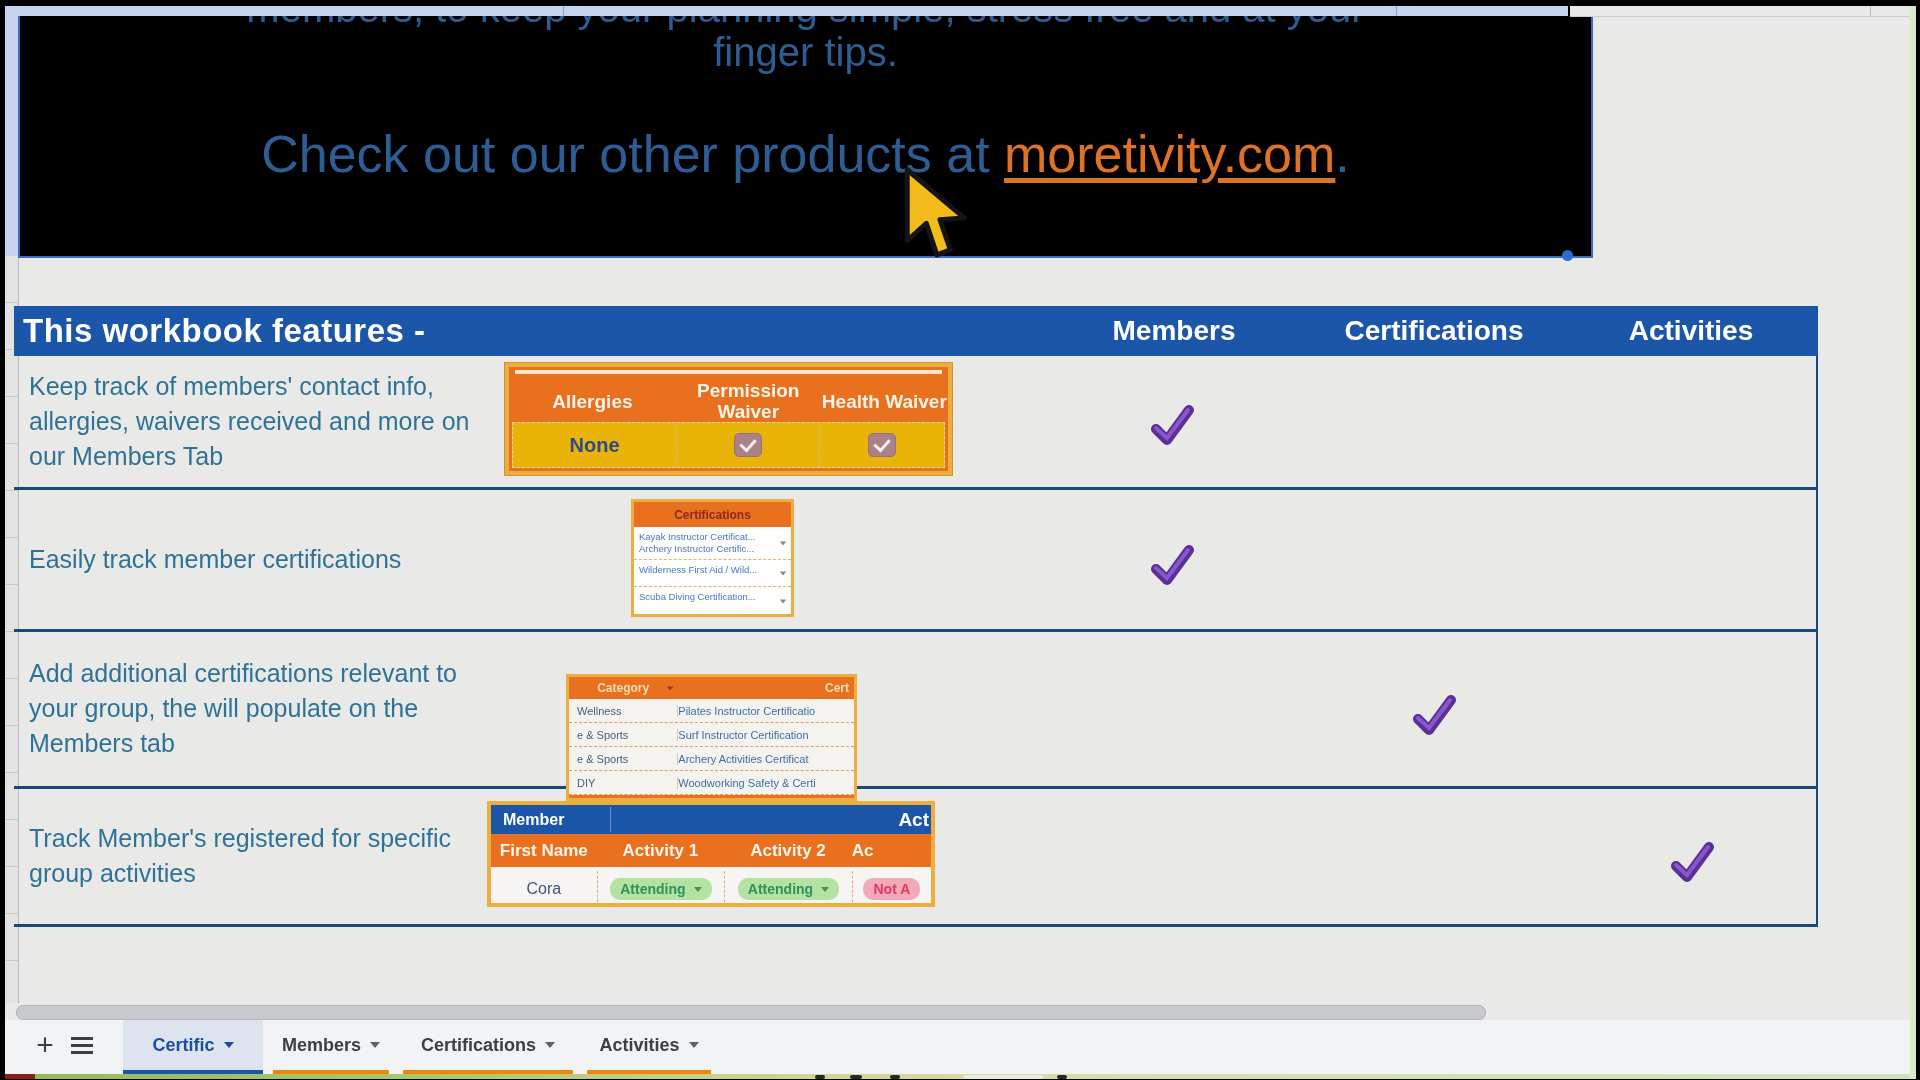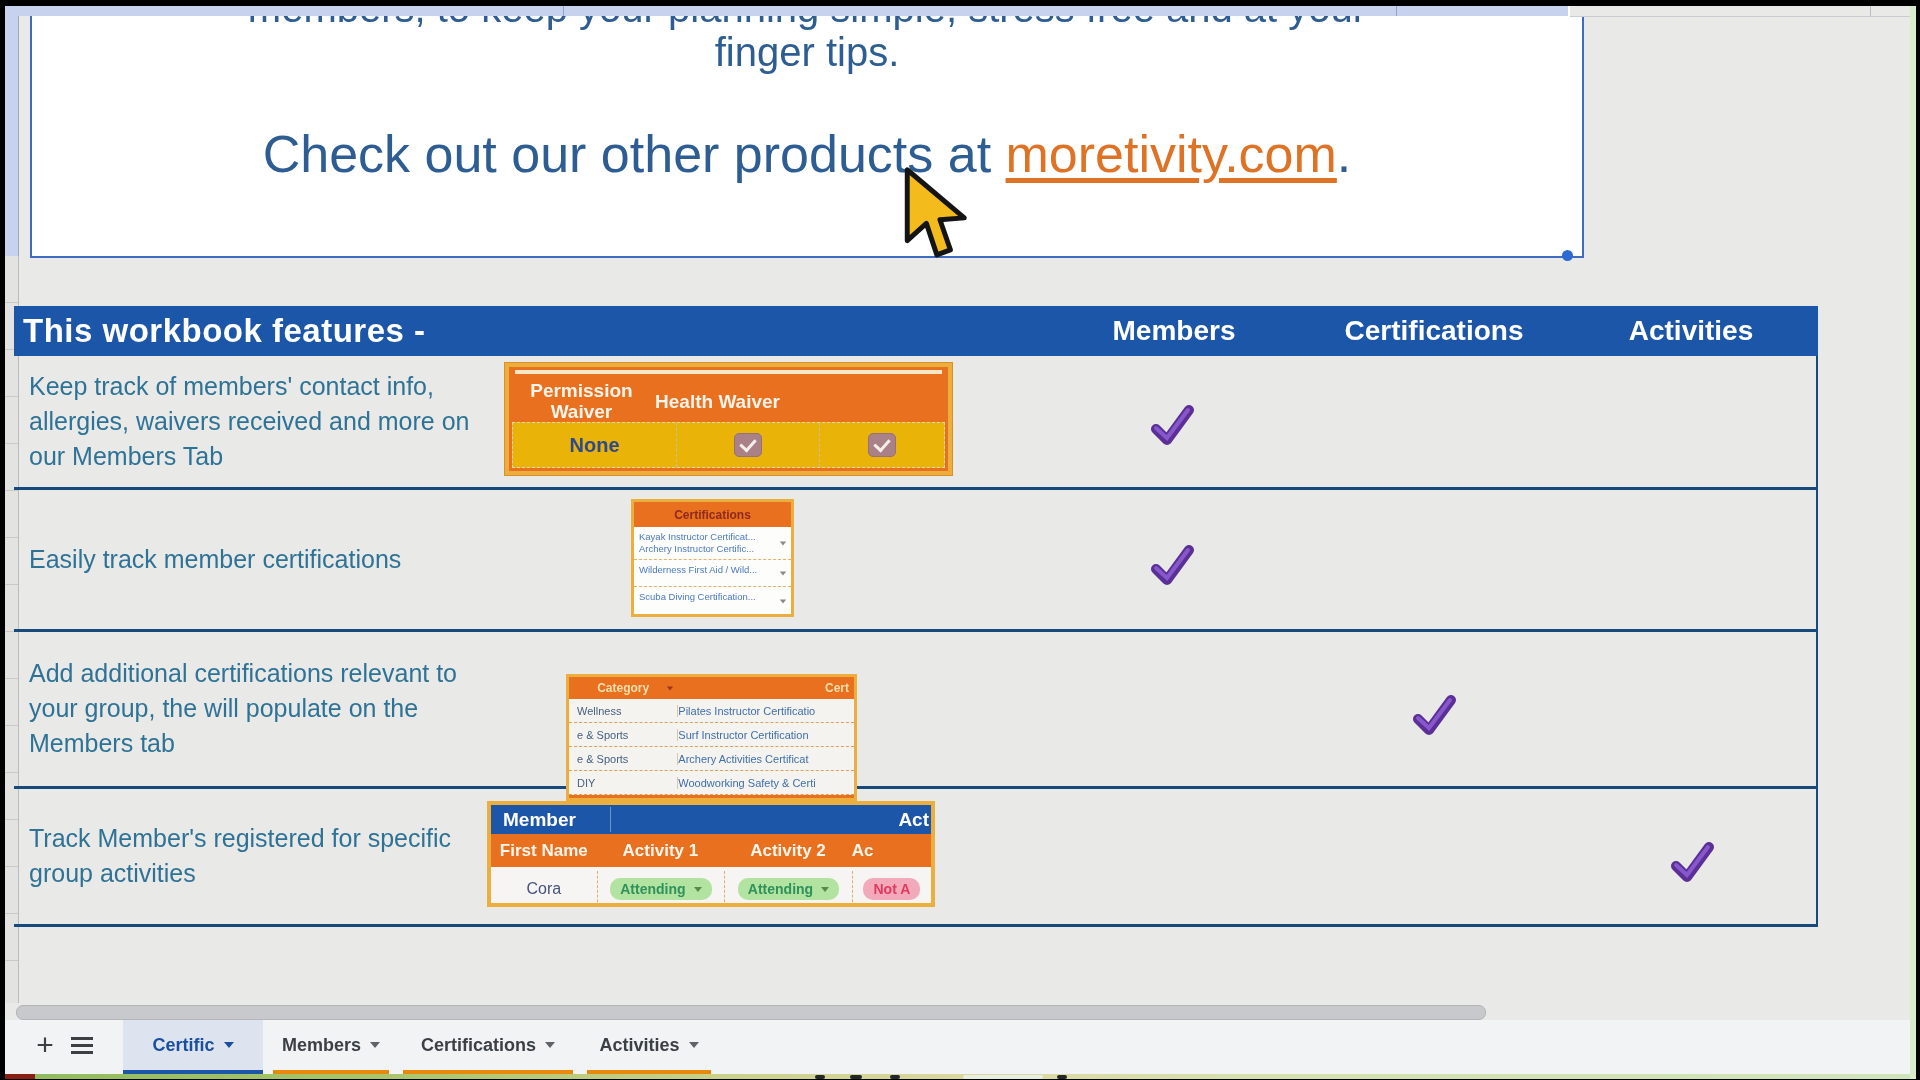--- a/index.html
+++ b/index.html
@@ -12,23 +12,23 @@
   .rowhead-bottom{left:0;top:250px;width:13px;height:747px;background:#e3e3e2;border-right:1px solid #bcbcbc;
     background-image:repeating-linear-gradient(to bottom,#e3e3e2 0 46px,#c9c9c8 46px 47px);}
 
   
   .toprow{left:13px;top:0;width:1550px;height:10px;background:#c7d3ee;z-index:6;}
   .toprow .tick{position:absolute;top:0;width:1px;height:10px;background:#8fa3cf;}
   .topright{left:1565px;top:0;width:340px;height:10px;background:#e9e9e8;border-bottom:1px solid #c9ccd1;z-index:6;}
   .topright .tick{position:absolute;top:0;width:1px;height:10px;background:#b9bec7;}
 
   
-  .greeting{left:25px;top:0;width:1550px;height:250px;background:#ffffff;
+  .greeting{left:13px;top:0;width:1550px;height:250px;background:#000000;
     border-left:2px solid var(--sel-blue);border-right:2px solid var(--sel-blue);border-bottom:2px solid var(--sel-blue);
-    overflow:hidden;}
+    overflow:hidden;padding-left:21px;}
   .g-line{position:absolute;left:0;width:100%;text-align:center;color:var(--greeting-blue);font-weight:500;}
   .g-line1{top:-20px;font-size:40px;}
   .g-line2{top:24px;font-size:40px;}
   .g-cta{top:118px;font-size:52px;}
   .g-link{color:var(--link-orange);text-decoration:underline;text-underline-offset:6px;}
   .sel-dot{left:1557px;top:244px;width:11px;height:11px;border-radius:50%;background:#2e6ad1;z-index:7;}
 
   
   .ft-header{left:9px;top:300px;width:1804px;height:50px;background:var(--header-blue);color:#fff;}
   .ft-title{position:absolute;left:9px;top:0;line-height:50px;font-size:33px;font-weight:700;letter-spacing:.5px;}
@@ -70,21 +70,21 @@
   .ca-head .c2{width:62%;text-align:right;padding-right:5px;box-sizing:border-box;}
   .ca-head .dd{position:absolute;right:3px;top:5px;color:#a23325;transform:scale(.8);}
   .ca-row{position:absolute;left:0;width:100%;height:24px;background:#f5f3f0;display:flex;border-bottom:1px dashed #e0a055;
     font-size:11px;align-items:center;box-sizing:border-box;}
   .ca-row .c1{width:38%;padding-left:8px;color:#47617e;box-sizing:border-box;}
   .ca-row .c2{width:62%;color:#3f6ea8;border-left:1px solid #d9c9a9;box-sizing:border-box;}
 
   
   .ac-card{left:482px;top:795px;width:448px;height:106px;border:4px solid var(--gold);background:#f7f5f3;overflow:hidden;}
   .ac-r1{position:absolute;left:0;top:0;width:100%;height:29px;background:var(--header-blue);color:#fff;}
-  .ac-r1 .member{position:absolute;left:12px;top:0;line-height:29px;font-size:19px;font-weight:700;}
+  .ac-r1 .member{position:absolute;left:12px;top:0;line-height:29px;font-size:16px;font-weight:700;}
   .ac-r1 .div{position:absolute;left:27%;top:2px;width:1px;height:25px;background:#6f92c9;}
   .ac-r1 .act{position:absolute;right:2px;top:0;line-height:29px;font-size:19px;font-weight:700;}
   .ac-r2{position:absolute;left:0;top:29px;width:100%;height:33px;background:var(--orange);display:flex;color:#fdf6ec;font-size:17px;font-weight:600;align-items:center;}
   .ac-r2>div{text-align:center;}
   .ac-r3{position:absolute;left:0;top:62px;width:100%;height:44px;display:flex;align-items:center;font-size:16px;}
   .ac-r3>div{display:flex;align-items:center;justify-content:center;box-sizing:border-box;height:36px;}
   .ac-r3>div+div{border-left:1px dashed #dcae76;}
   .pill{border-radius:10px;padding:3px 10px;font-size:14px;font-weight:600;white-space:nowrap;display:flex;align-items:center;gap:8px;}
   .pill-green{background:#b2e3a0;color:#2f915c;}
   .pill-pink{background:#f2a9ba;color:#e03a60;}
@@ -170,20 +170,21 @@
     <path d="M8 25 L19 35 L40 7" fill="none" stroke="#8757cc" stroke-width="4" stroke-linecap="round"></path>
   </svg>
   <svg class="check" style="left:1663px;top:834px" viewBox="0 0 48 44">
     <path d="M8 26 L19 37 L41 7" fill="none" stroke="#5b2f96" stroke-width="10" stroke-linecap="round" stroke-linejoin="round"></path>
     <path d="M8 25 L19 35 L40 7" fill="none" stroke="#8757cc" stroke-width="4" stroke-linecap="round"></path>
   </svg>
 
   <div class="card al-card">
     <div class="al-topline"></div>
     <div class="al-head">
+      <div style="width:38%">Allergies</div>
       <div style="width:33%">Permission Waiver</div>
       <div style="width:29%">Health Waiver</div>
     </div>
     <div class="al-body">
       <div class="al-cell" style="width:38%">
           <span class="al-none">None</span>
         </div>
       <div class="al-cell" style="width:33%">
           <span class="chk">
             <span class="chk-mark"></span>

